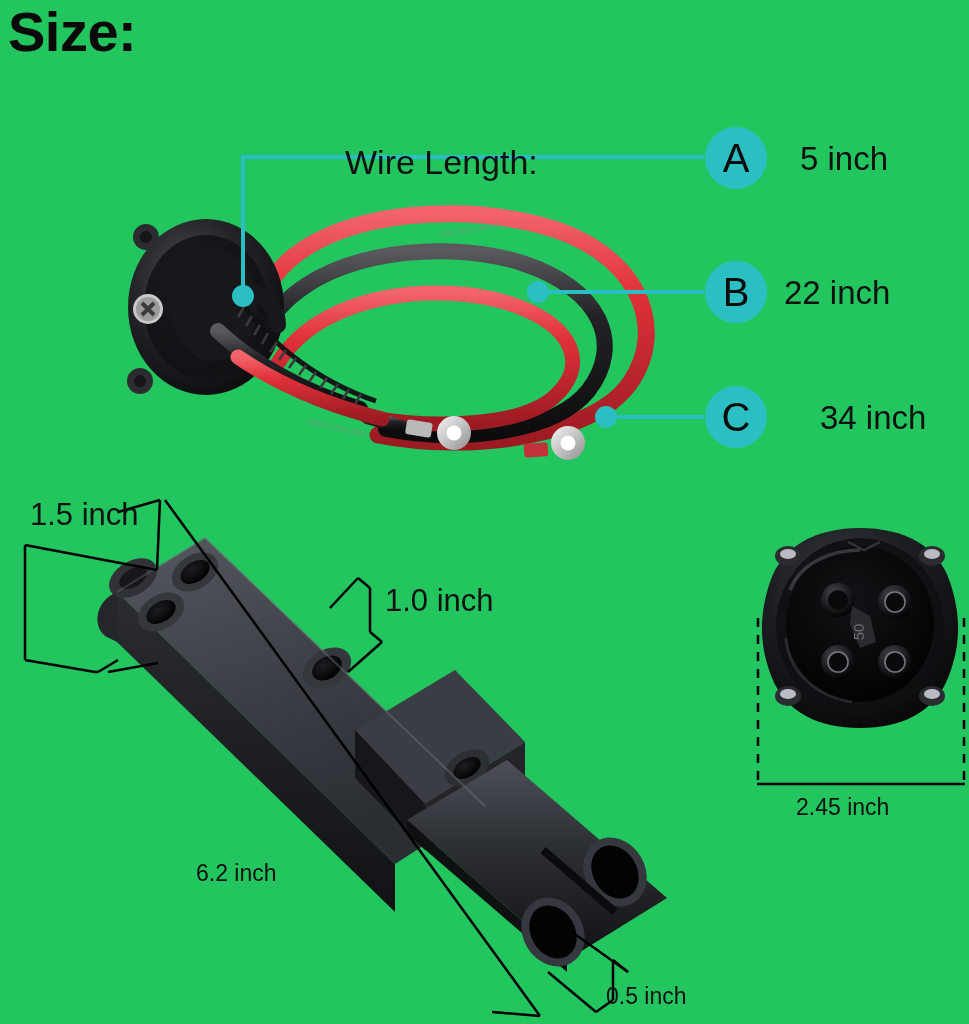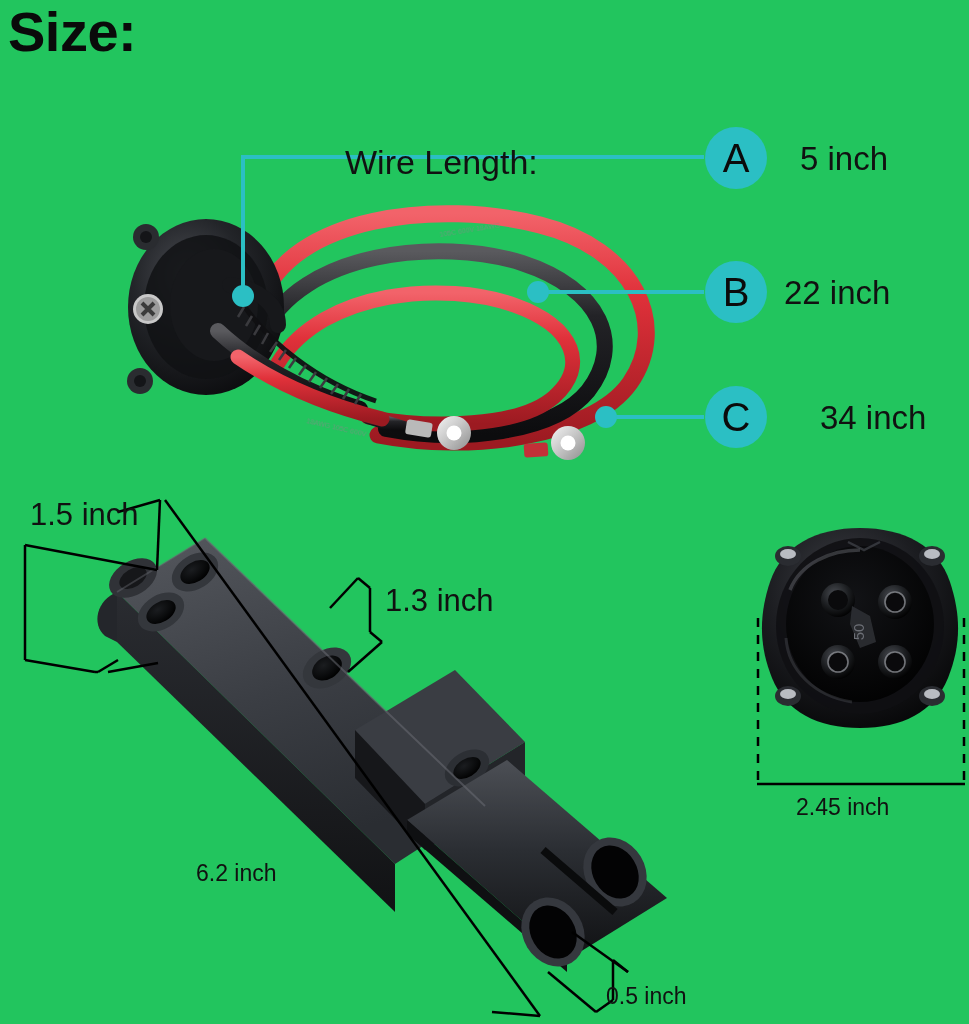--- a/index.html
+++ b/index.html
@@ -273,21 +273,21 @@
     <line x1="492" y1="1012" x2="540" y2="1016" stroke="#000" stroke-width="2.5"></line>
 
     <line x1="613" y1="960" x2="613" y2="1000" stroke="#000" stroke-width="2.5"></line>
     <line x1="613" y1="960" x2="628" y2="972" stroke="#000" stroke-width="2.5"></line>
     <line x1="613" y1="1000" x2="596" y2="1012" stroke="#000" stroke-width="2.5"></line>
     <line x1="628" y1="972" x2="572" y2="932" stroke="#000" stroke-width="2.5"></line>
     <line x1="596" y1="1012" x2="548" y2="972" stroke="#000" stroke-width="2.5"></line>
   </svg>
 
   <div class="abs dim-text" style="left:2px; top:497px;margin-left:28px;">1.5 inch</div>
-  <div class="abs dim-text" style="left:385px; top:583px;">1.3 inch</div>
+  <div class="abs dim-text" style="left:385px; top:583px;">1.0 inch</div>
   <div class="abs dim-text big" style="left:196px; top:855px;">6.2 inch</div>
   <div class="abs dim-text big" style="left:606px; top:978px;">0.5 inch</div>
 
   <div class="photo" id="photo-face">
     <svg width="216" height="220" viewBox="0 0 216 220">
       <defs>
         <radialGradient id="faceBody" cx="42%" cy="30%" r="78%">
           <stop offset="0%" stop-color="#3e4046"></stop>
           <stop offset="50%" stop-color="#1c1d21"></stop>
           <stop offset="100%" stop-color="#050506"></stop>

